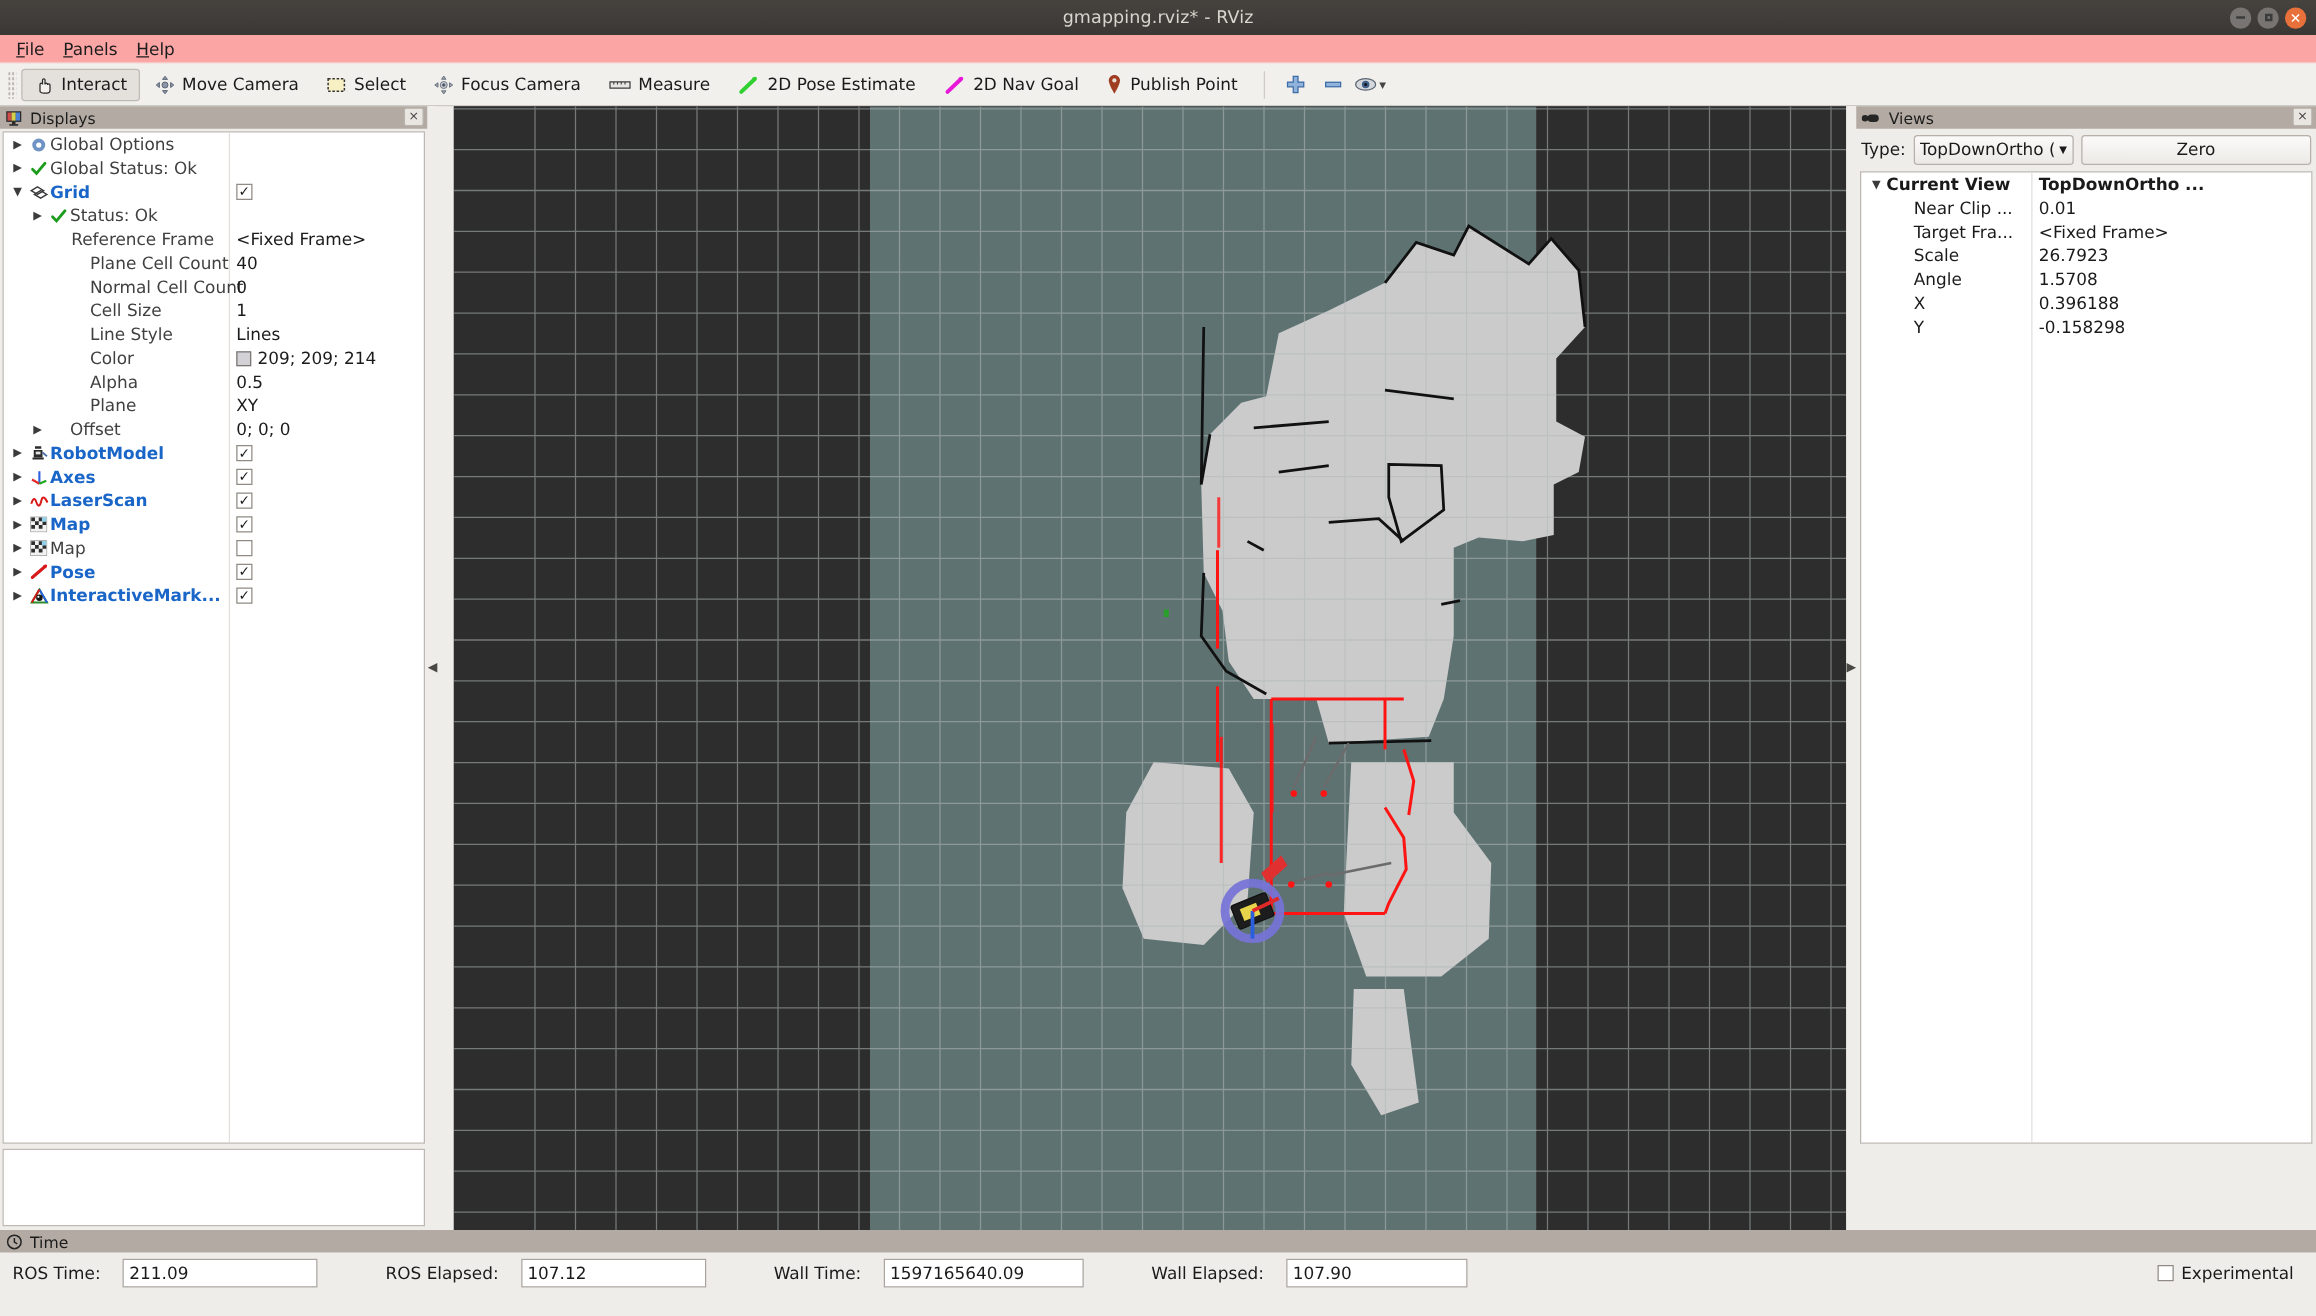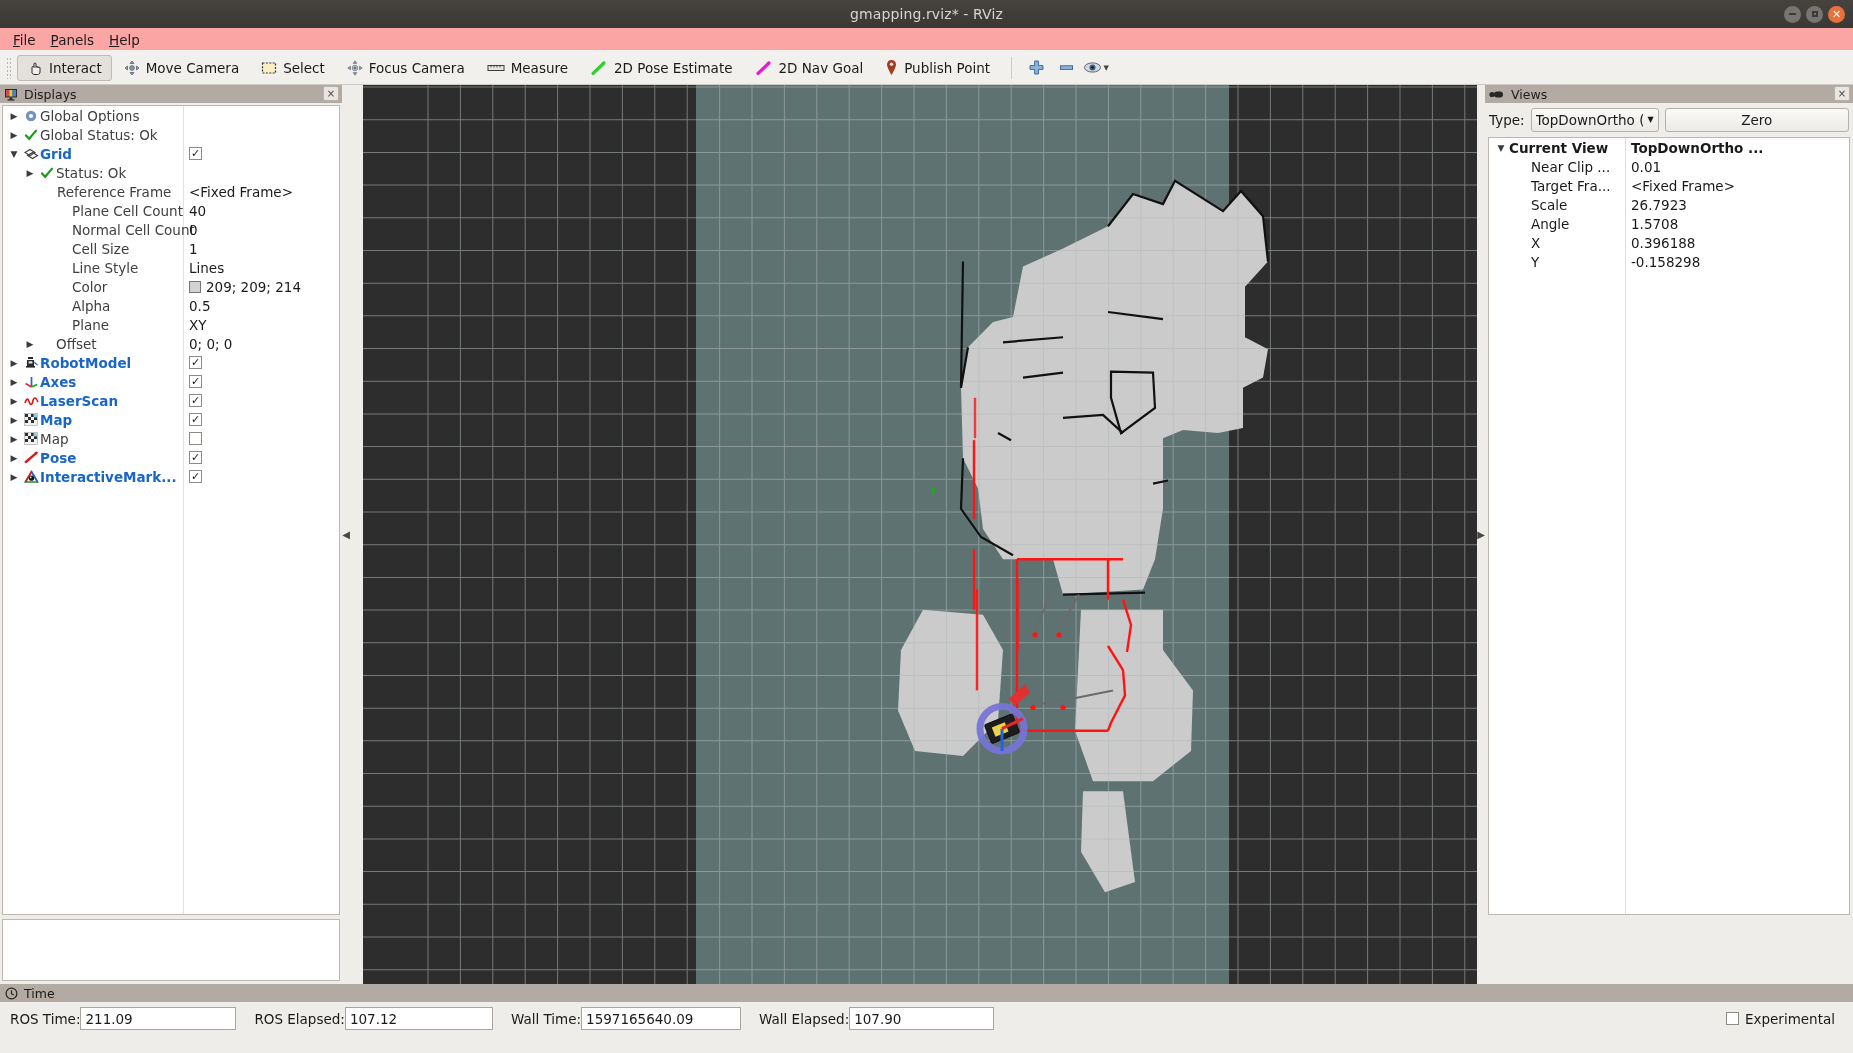--- a/index.html
+++ b/index.html
@@ -159,21 +159,21 @@
   .vrow.bold .vc1, .vrow.bold .vc2 { font-weight: bold; }
   .vline2 { position:absolute; left:136px; top:0; bottom:0; width:1px; background:#e2dfdb;}
   .views-btns {
     position:absolute; left: 4px; right: 4px; top: 902px; height: 26px;
     display:flex; gap: 6px;
   }
 
   
   .timepanel { position:absolute; left:0; right:0; bottom:0; height: 69px; background:#efedea; }
   .time-title { height: 18px; background:#b3aba3; display:flex; align-items:center; padding-left:5px; font-size:12.5px;}
-  .time-row { display:flex; align-items:center; height: 30px; padding: 3px 4px 0 10px; gap: 0;}
+  .time-row { display:flex; align-items:center; height: 30px; padding: 3px 4px 0 10px; gap: 18px;}
   .time-row .tlabel { font-size: 13.5px; white-space:nowrap; }
   .tinput {
     height: 23px; border: 1px solid #a9a49e; background:#fff;
     display:flex; align-items:center; padding: 0 4px; font-size: 13.5px;
   }
   .ti1 { width: 156px; } .ti2 { width: 148px; } .ti3 { width: 160px; } .ti4 { width: 145px; }
   .timespacer { width: 18px; }
   .exp { margin-left:auto; display:flex; align-items:center; gap:6px; padding-right: 14px; }
   .exp .cbx { width:13px; height:13px; }
   .resetrow { display:flex; align-items:center; padding-left: 6px; height: 20px; }

